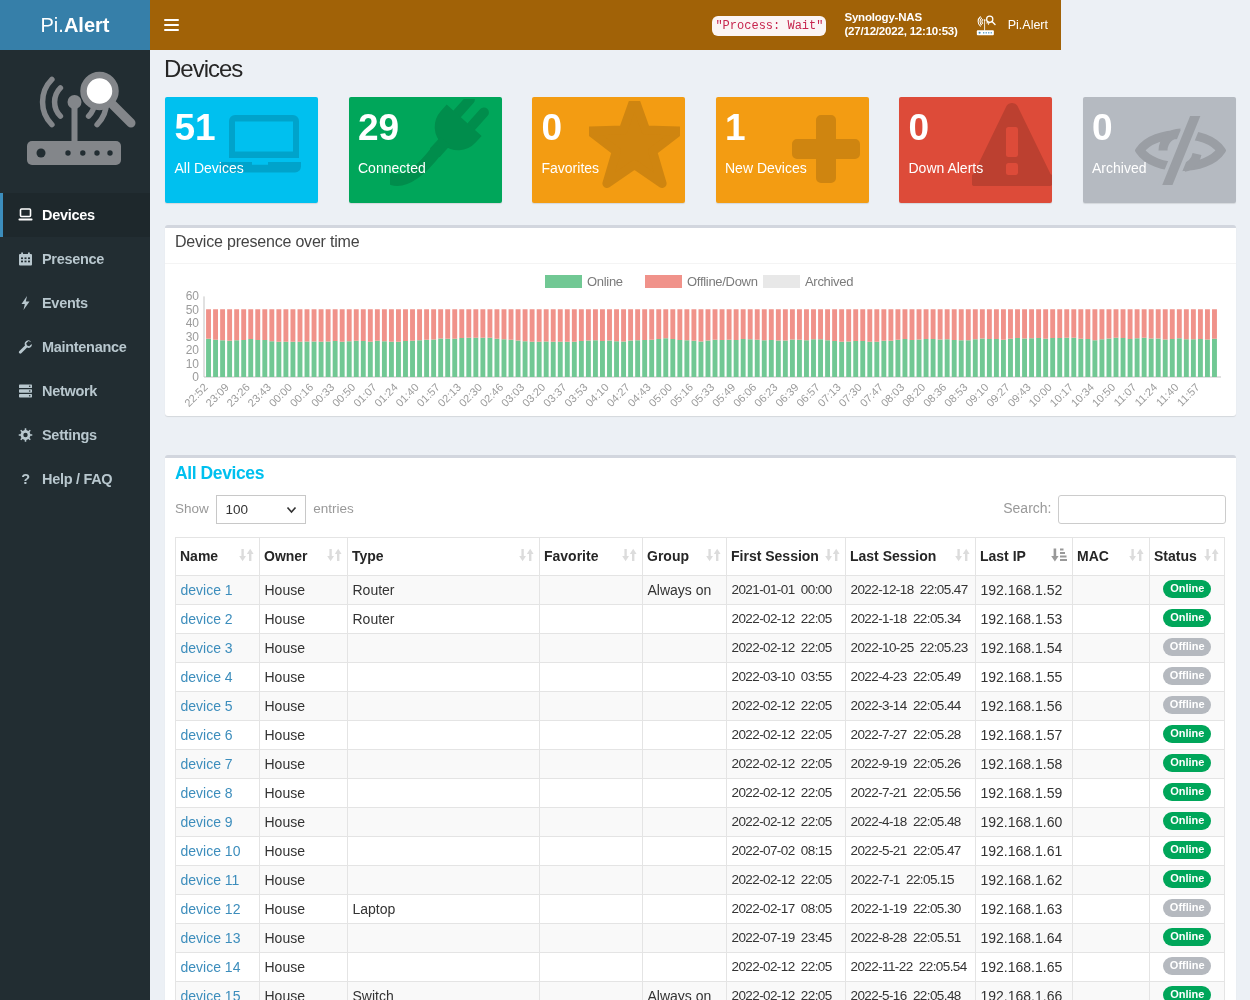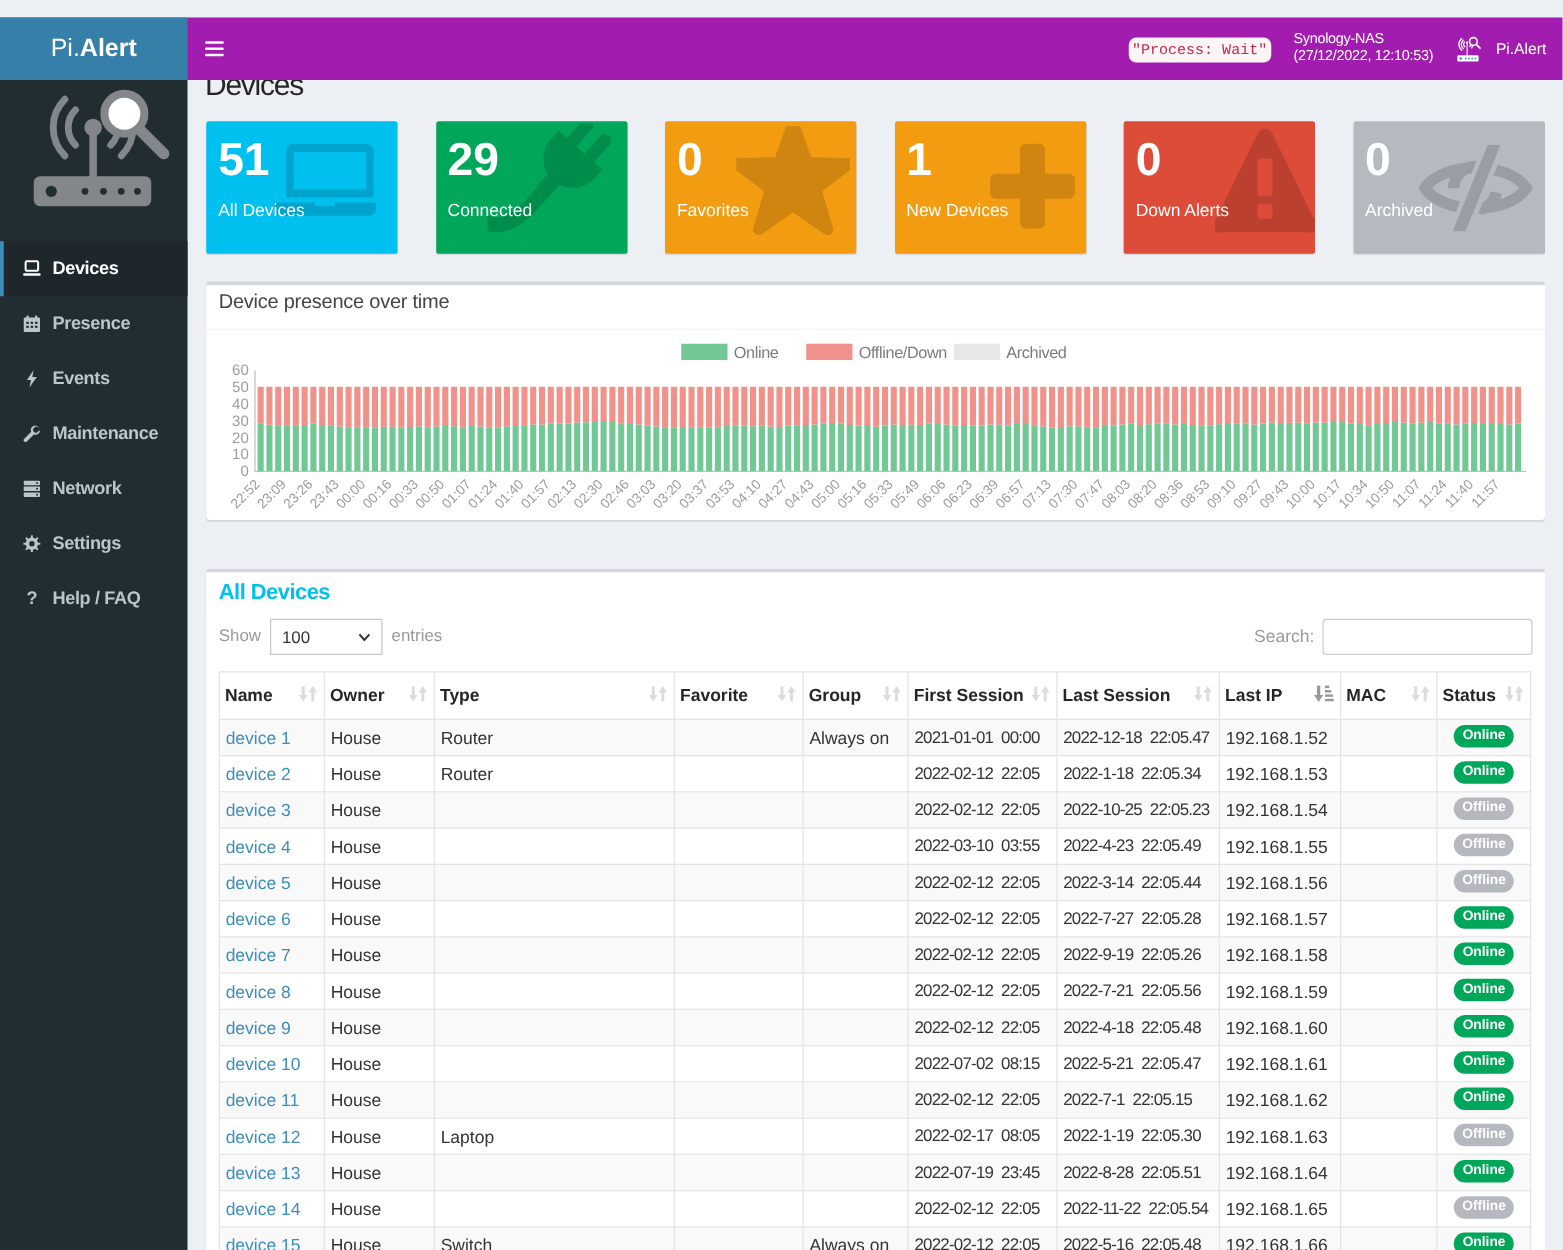--- a/index.html
+++ b/index.html
@@ -1,28 +1,28 @@
 <!DOCTYPE html>
 <html><head><meta charset="utf-8"><title>Pi.Alert - Devices</title>
 <style>
 *{box-sizing:border-box;margin:0;padding:0}
 html,body{width:1250px;height:1000px;overflow:hidden}
 body{font-family:"Liberation Sans",sans-serif;font-size:14px;color:#333;background:#ecf0f5}
 a{text-decoration:none}
 
-.hdr{position:absolute;top:14px;left:0;width:1250px;height:50px;background:#a21caf;z-index:10}
+.hdr{position:absolute;top:0;left:0;width:1061px;height:50px;background:#a16207;z-index:10}
 .logo{position:absolute;left:0;top:0;width:150px;height:50px;background:#367fa9;color:#fff;
   font-size:20px;text-align:center;line-height:50px}
 .logo b{font-weight:700}
 .burger{position:absolute;left:164px;top:19px;width:15px;height:13px}
 .burger span{display:block;height:2px;background:#fff;margin-bottom:3px;border-radius:1px}
 .nright{position:absolute;right:13px;top:0;height:50px;display:flex;align-items:center}
 .proc{font-family:"Liberation Mono",monospace;font-size:12px;color:#c7254e;background:#fbf5f5;
   padding:3px 3px;border-radius:6px;margin-right:18px;position:relative;top:1px}
-.host{color:#fff;font-size:11.5px;font-weight:400;line-height:13.7px;margin-right:17px;letter-spacing:-0.2px}
+.host{color:#fff;font-size:11.5px;font-weight:700;line-height:13.7px;margin-right:17px;letter-spacing:-0.2px}
 .navico{margin-right:10px}
 .patxt{color:#fff;font-size:12.5px}
 
 .sbar{position:absolute;left:0;top:50px;width:150px;height:950px;background:#222d32}
 .slogo{position:absolute;left:0;top:20px}
 .menu{list-style:none;position:absolute;left:0;top:143px;width:150px}
 .menu li{height:44px;display:flex;align-items:center;color:#b8c7ce;font-size:14.5px;font-weight:700;letter-spacing:-0.3px;
   border-left:3px solid transparent;padding-left:15px}
 .menu li.act{background:#1e282c;border-left-color:#3c8dbc;color:#fff}
 .menu li svg{margin-right:9px;flex:0 0 auto}

